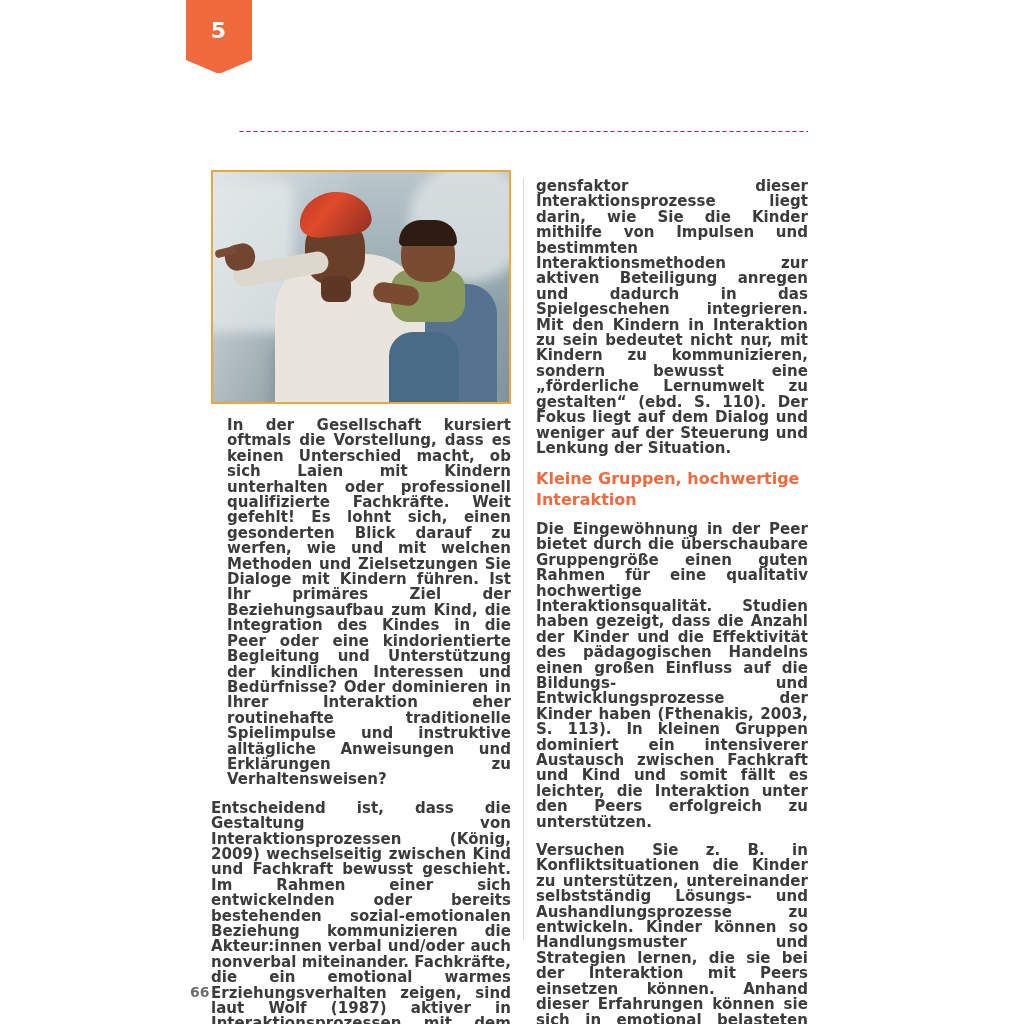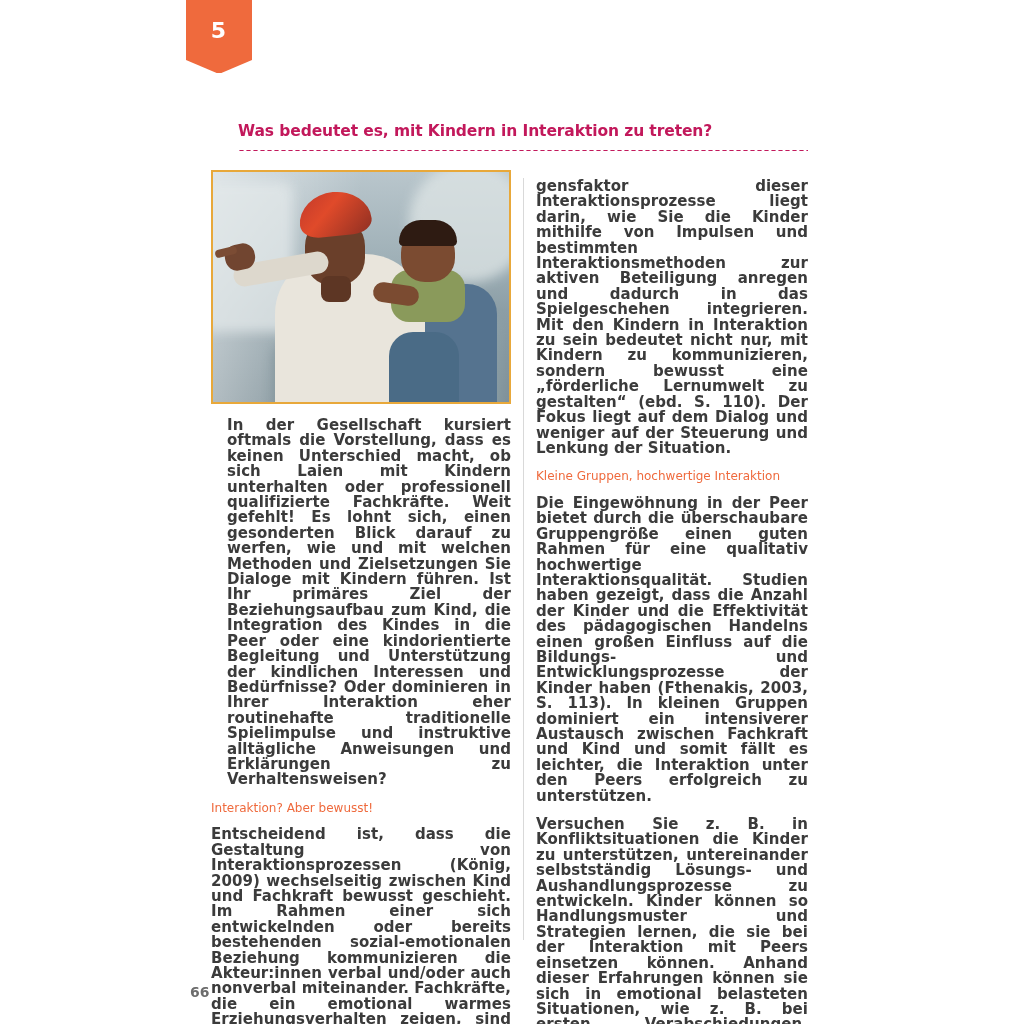--- a/index.html
+++ b/index.html
@@ -254,22 +254,22 @@
     line-height: 15.4px;
     text-align: justify;
     margin: 0 0 13px 0;
     color: #3b3b3b;
     letter-spacing: 0.05px;
     font-weight: bold;
   }
   .col-left p.body:first-of-type { margin-top: 14px; margin-left: 16px; }
   h3.sub {
     color: #ef6a3d;
-    font-size: 12px;
-    font-weight: normal;
+    font-size: 16px;
+    font-weight: bold;
     margin: 4px 0 11px 0;
     line-height: 1.3;
   }
 
   .folio {
     position: absolute;
     left: 190px;
     top: 984px;
     font-size: 14px;
     color: #6d6d6d;
@@ -277,21 +277,20 @@
   }
 </style>
 </head>
 <body>
 
 <div class="ribbon">
   <div class="ribbon-number">5</div>
 </div>
 
 <div class="heading-wrap">
-  <div class="heading">Was bedeutet es, mit Kindern in Interaktion zu treten?</div>
   <div class="dotted-rule"></div>
 </div>
 
 <div class="divider"></div>
 
 <div class="col-left">
 
   <div class="photo">
     <div class="photo-scene">
       <div class="blur-shape bs1"></div>
@@ -311,21 +310,20 @@
       <div class="w-neck"></div>
       <div class="w-scarf"></div>
       <div class="w-arm"></div>
       <div class="w-hand"></div>
       <div class="w-finger"></div>
     </div>
   </div>
 
   <p class="body">In der Gesellschaft kursiert oftmals die Vorstellung, dass es keinen Unterschied macht, ob sich Laien mit Kindern unterhalten oder professionell qualifizierte Fachkräfte. Weit gefehlt! Es lohnt sich, einen gesonderten Blick darauf zu werfen, wie und mit welchen Methoden und Zielsetzungen Sie Dialoge mit Kindern führen. Ist Ihr primäres Ziel der Beziehungsaufbau zum Kind, die Integration des Kindes in die Peer oder eine kindorientierte Begleitung und Unterstützung der kindlichen Interessen und Bedürfnisse? Oder dominieren in Ihrer Interaktion eher routinehafte traditionelle Spielimpulse und instruktive alltägliche Anweisungen und Erklärungen zu Verhaltensweisen?</p>
 
-  <h3 class="sub">Interaktion? Aber bewusst!</h3>
 
   <p class="body">Entscheidend ist, dass die Gestaltung von Interaktionsprozessen (König, 2009) wechselseitig zwischen Kind und Fachkraft bewusst geschieht. Im Rahmen einer sich entwickelnden oder bereits bestehenden sozial-emotionalen Beziehung kommunizieren die Akteur:innen verbal und/oder auch nonverbal miteinander. Fachkräfte, die ein emotional warmes Erziehungsverhalten zeigen, sind laut Wolf (1987) aktiver in Interaktionsprozessen mit dem Kind involviert. Die Interaktion mit dem Kind sollte immer „face to face“ und unter Berücksichtigung des individuellen Entwicklungsstandes des Kindes praktiziert werden. Ein wichtiger Gelin-</p>
 </div>
 
 <div class="col-right">
   <p class="body">gensfaktor dieser Interaktionsprozesse liegt darin, wie Sie die Kinder mithilfe von Impulsen und bestimmten Interaktionsmethoden zur aktiven Beteiligung anregen und dadurch in das Spielgeschehen integrieren. Mit den Kindern in Interaktion zu sein bedeutet nicht nur, mit Kindern zu kommunizieren, sondern bewusst eine „förderliche Lernumwelt zu gestalten“ (ebd. S. 110). Der Fokus liegt auf dem Dialog und weniger auf der Steuerung und Lenkung der Situation.</p>
 
   <h3 class="sub">Kleine Gruppen, hochwertige Interaktion</h3>
 
   <p class="body">Die Eingewöhnung in der Peer bietet durch die überschaubare Gruppengröße einen guten Rahmen für eine qualitativ hochwertige Interaktionsqualität. Studien haben gezeigt, dass die Anzahl der Kinder und die Effektivität des pädagogischen Handelns einen großen Einfluss auf die Bildungs- und Entwicklungsprozesse der Kinder haben (Fthenakis, 2003, S. 113). In kleinen Gruppen dominiert ein intensiverer Austausch zwischen Fachkraft und Kind und somit fällt es leichter, die Interaktion unter den Peers erfolgreich zu unterstützen.</p>

